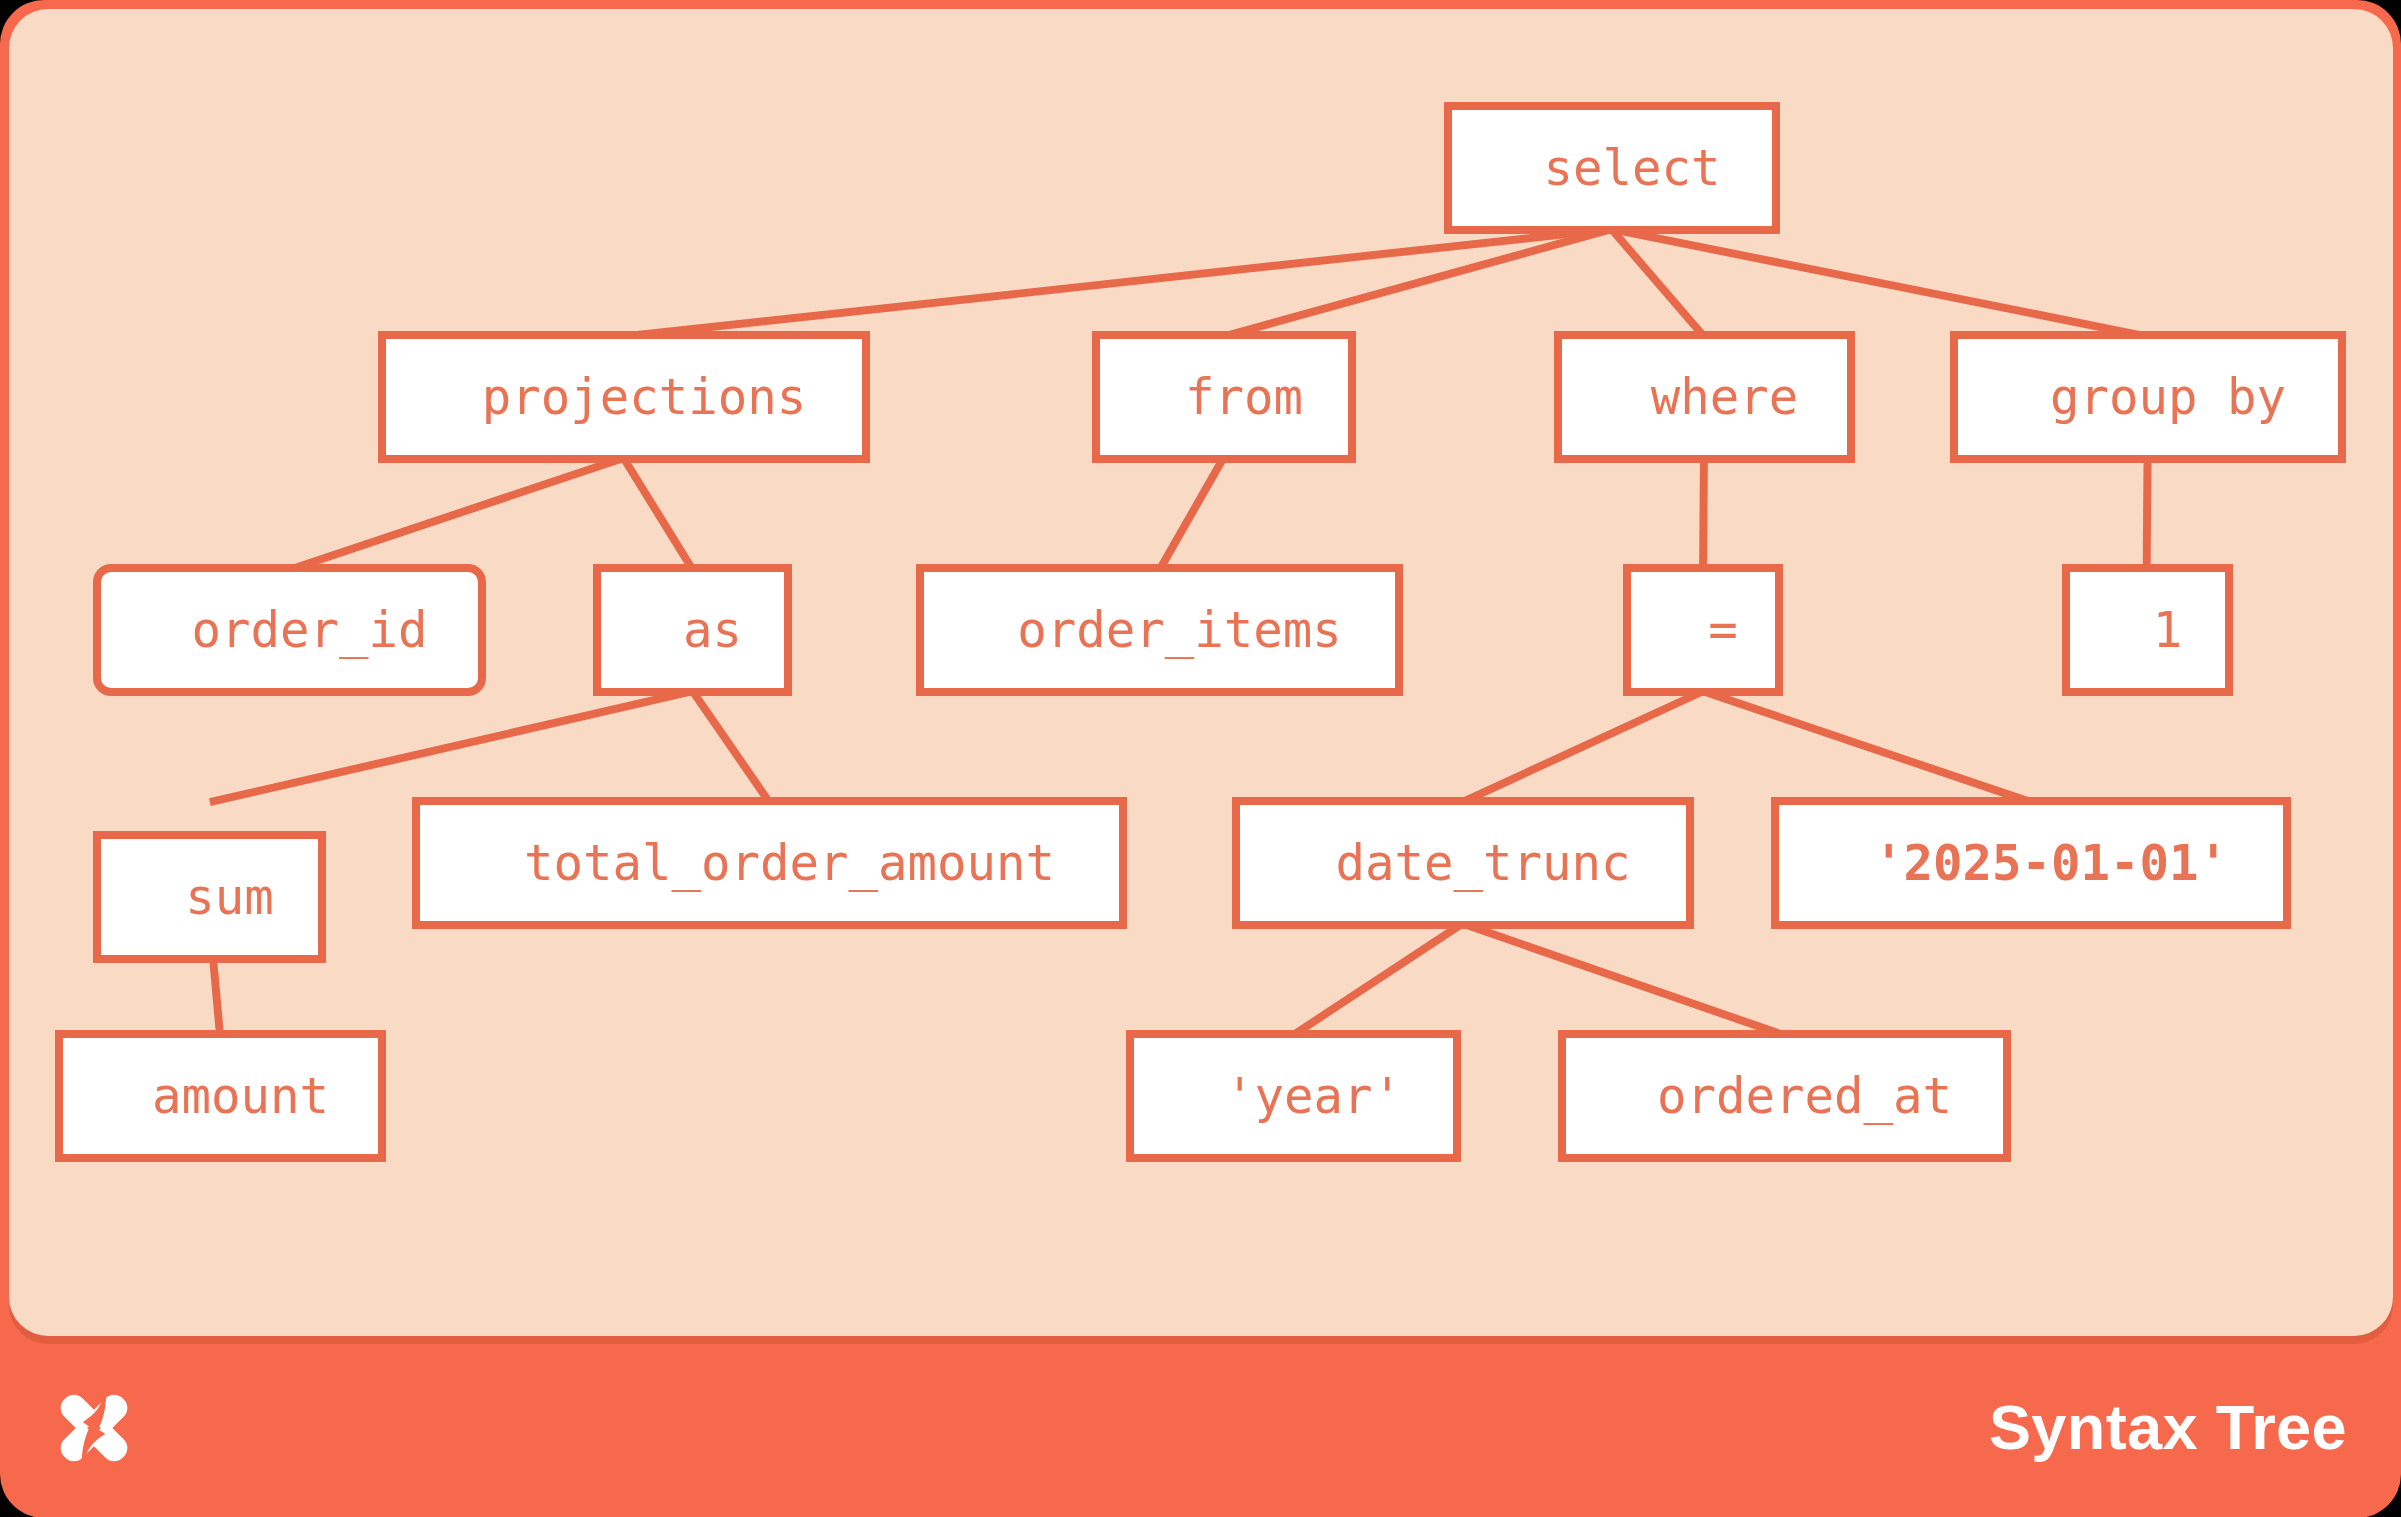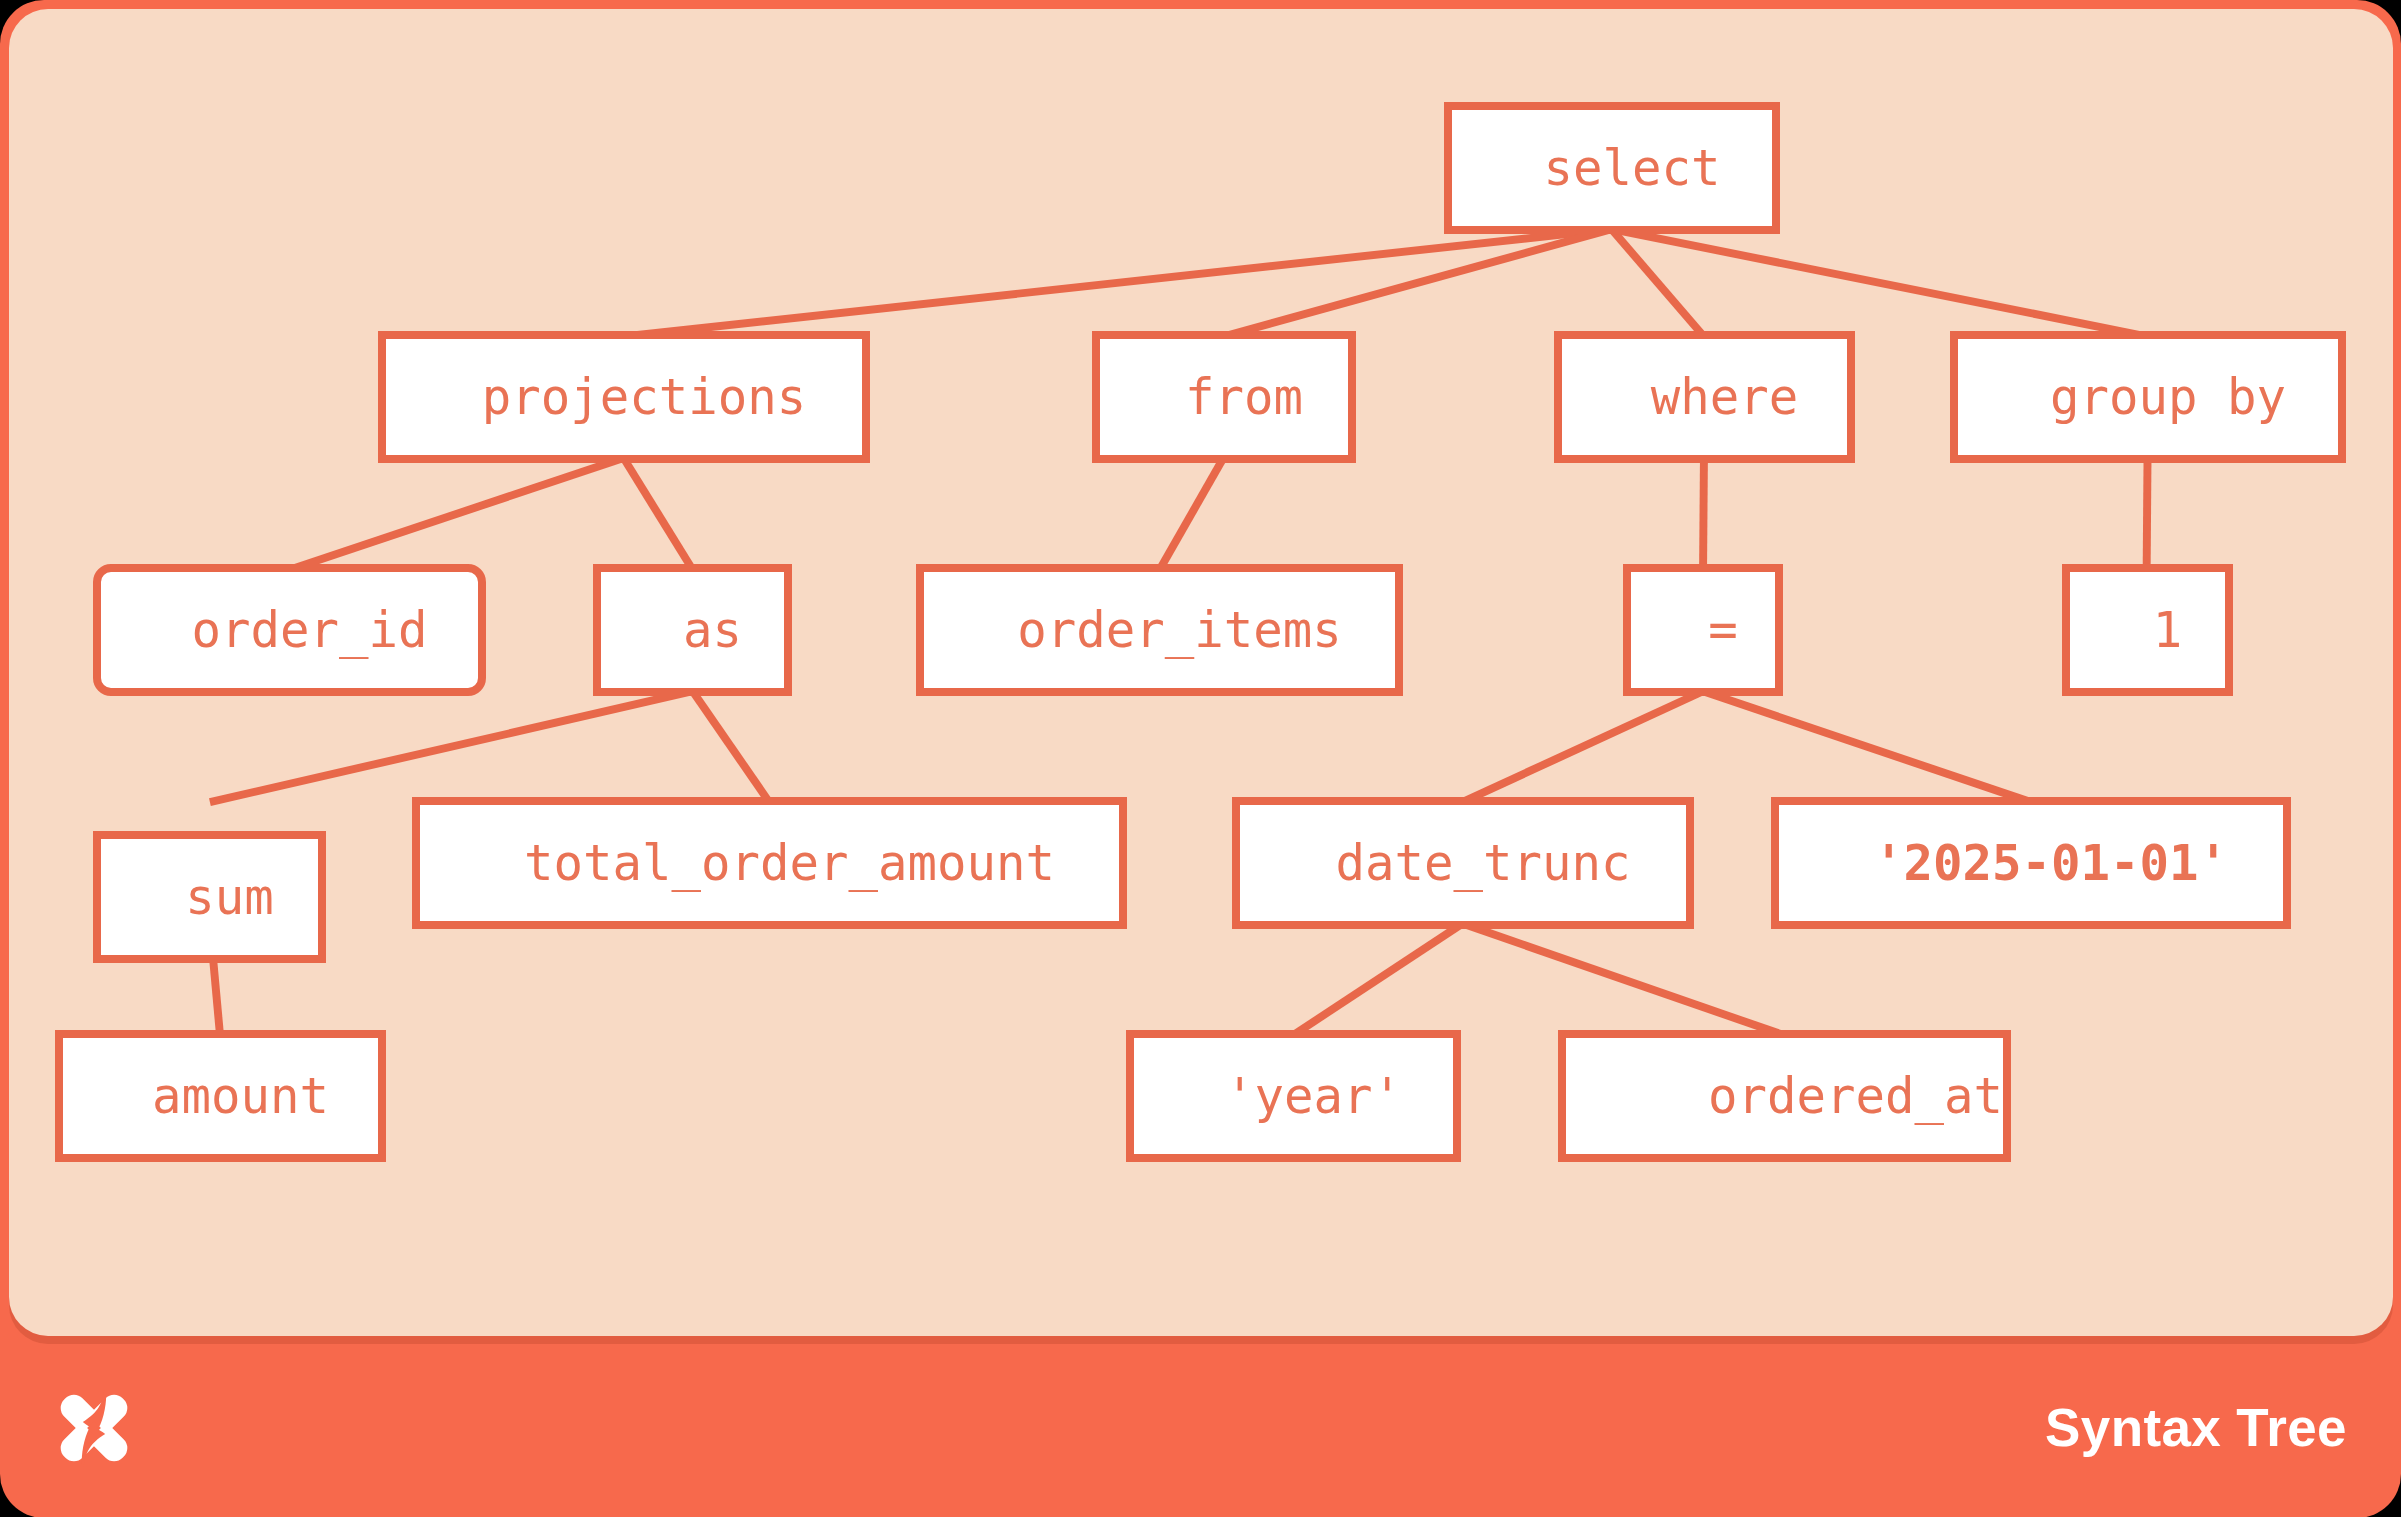--- a/index.html
+++ b/index.html
@@ -22,21 +22,21 @@
     display:flex;align-items:center;justify-content:center;
     color:var(--node-text,#E97355);font-size:49px;white-space:pre;padding-left:40px;
   }
   .footer{position:absolute;left:0;top:1336px;width:2401px;height:181px;}
   .logo{position:absolute;left:51px;top:49px;width:86px;height:86px;}
   .logo .arm{fill:var(--logo,#FFFFFF);}
   .logo .cut{fill:var(--card,#F7694C);}
   .footer-title{
     position:absolute;right:54px;top:58px;
     font-family:"Liberation Sans",sans-serif;font-weight:700;
-    font-size:53px;line-height:67px;color:var(--footer-text,#FFFFFF);
+    font-size:63px;line-height:67px;color:var(--footer-text,#FFFFFF);
     letter-spacing:0.4px;
   }
 </style>
 </head>
 <body>
 
 <div class="canvas" style="--page-bg: #000000; --card: #F7694C; --panel: #F8DAC5; --node-fill: #FFFFFF; --node-border: #E8684A; --node-text: #E97355; --edge: #E8684A; --footer-text: #FFFFFF; --logo: #FFFFFF;">
   <div class="card">
     <div class="panel"></div>
 
@@ -69,21 +69,21 @@
         <div class="node" style="left: 593px; top: 564px; width: 199px; height: 132px;"><span>as</span></div>
         <div class="node" style="left: 916px; top: 564px; width: 487px; height: 132px;"><span>order_items</span></div>
         <div class="node" style="left: 1623px; top: 564px; width: 160px; height: 132px;"><span>=</span></div>
         <div class="node" style="left: 2062px; top: 564px; width: 171px; height: 132px;"><span>1</span></div>
         <div class="node" style="left: 93px; top: 831px; width: 233px; height: 132px; text-align: center;"><span>sum</span></div>
         <div class="node" style="left: 412px; top: 797px; width: 715px; height: 132px;"><span>total_order_amount</span></div>
         <div class="node" style="left: 1232px; top: 797px; width: 462px; height: 132px;"><span>date_trunc</span></div>
         <div class="node" style="left: 1771px; top: 797px; width: 520px; height: 132px; font-weight: bold;"><span>'2025-01-01'</span></div>
         <div class="node" style="left: 55px; top: 1030px; width: 331px; height: 132px;"><span>amount</span></div>
         <div class="node" style="left: 1126px; top: 1030px; width: 335px; height: 132px;"><span>'year'</span></div>
-        <div class="node" style="left: 1558px; top: 1030px; width: 453px; height: 132px; justify-content: flex-end;"><span>ordered_at</span></div>
+        <div class="node" style="left: 1558px; top: 1030px; width: 453px; height: 132px;"><span>ordered_at</span></div>
       </div>
 
     <div class="footer">
       <svg class="logo" viewBox="0 0 100 100" xmlns="http://www.w3.org/2000/svg">
         <rect class="arm" x="35" y="2" width="30" height="96" rx="14" transform="rotate(45 50 50)"></rect>
         <rect class="arm" x="35" y="2" width="30" height="96" rx="14" transform="rotate(-45 50 50)"></rect>
         <path class="cut" d="M 62,5 C 60,21 55,32 37,43 C 44,49 50,51 55,51 C 62,38 65,19 64,7 Z"></path>
         <path class="cut" d="M 38,95 C 40,79 45,68 63,57 C 56,51 50,49 45,49 C 38,62 35,81 36,93 Z"></path>
         <path class="cut" d="M 50,42 L 58,50 L 50,58 L 42,50 Z"></path>
       </svg>

